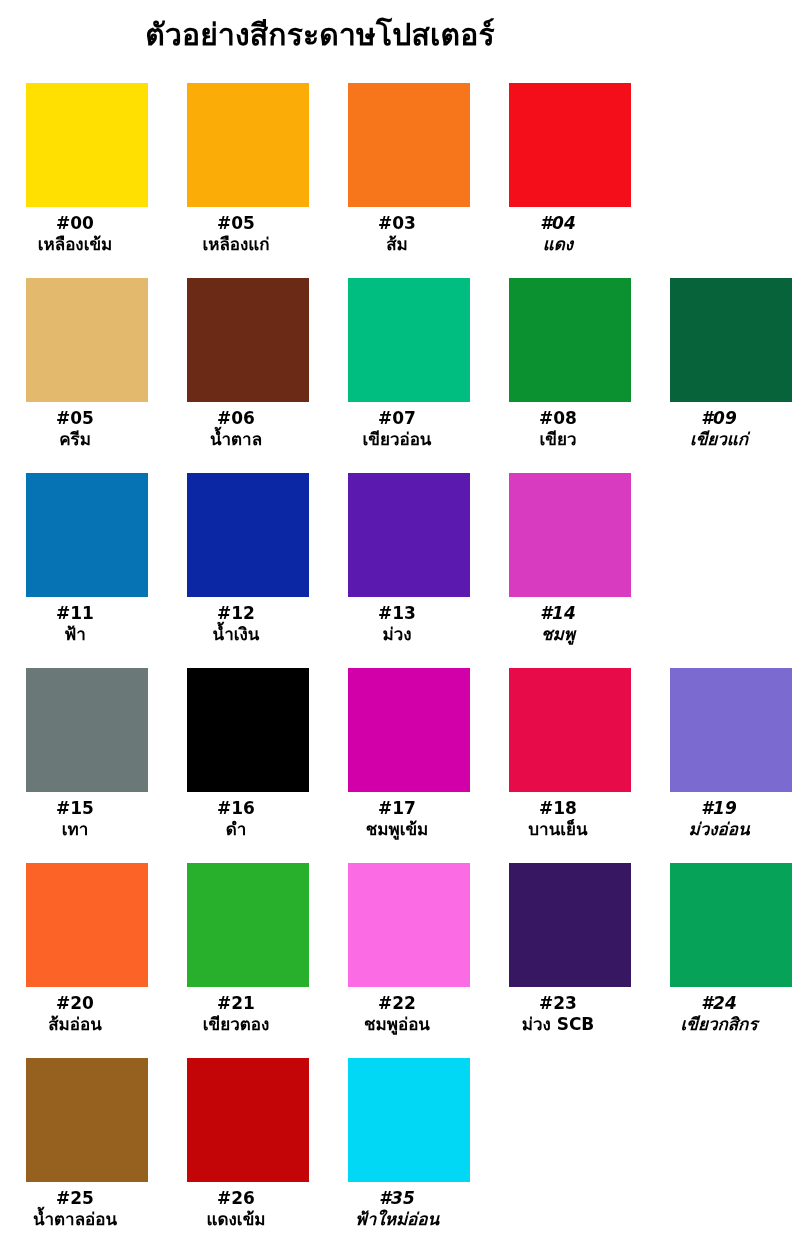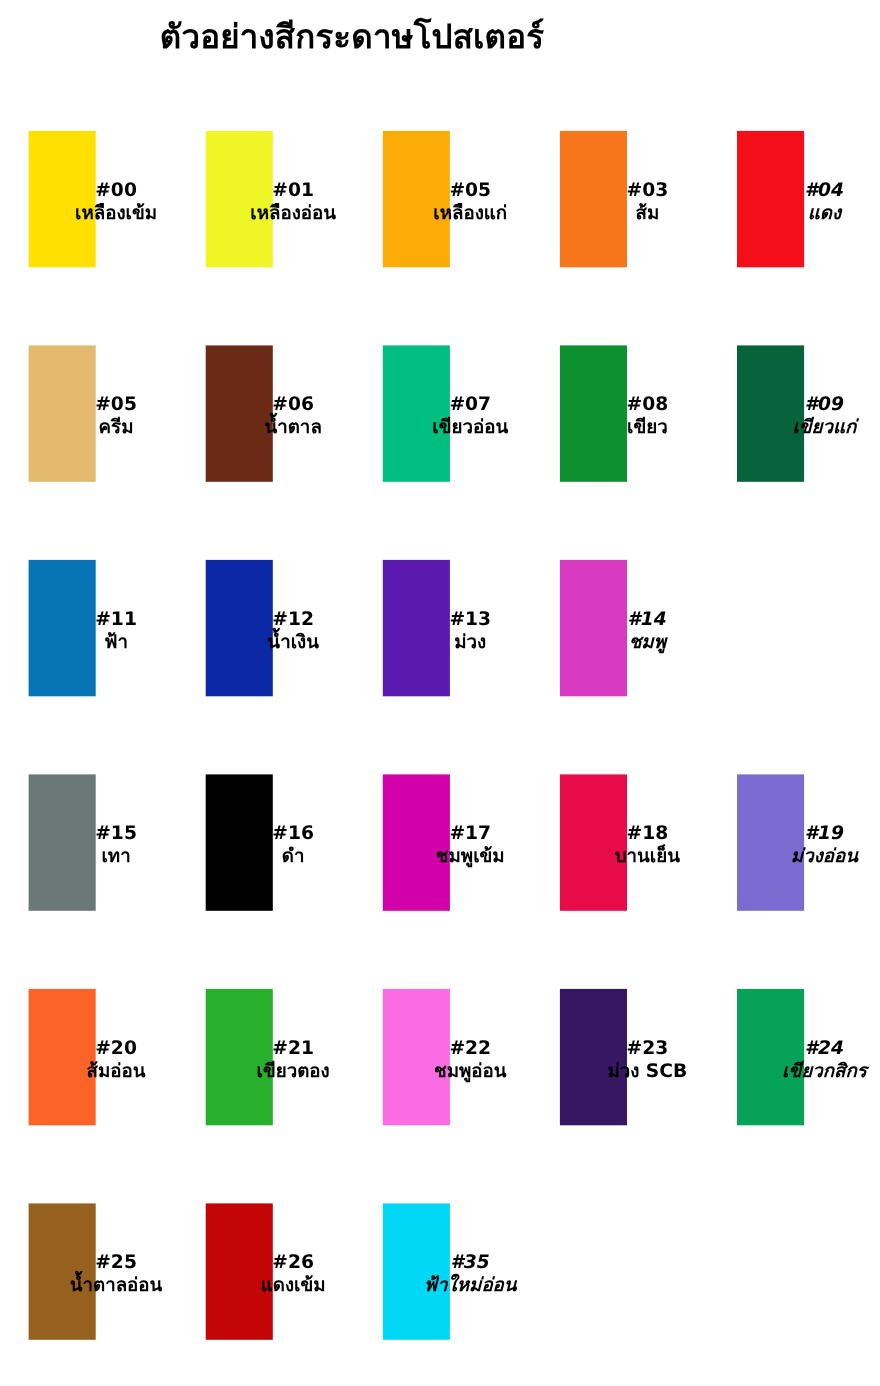--- a/index.html
+++ b/index.html
@@ -39,21 +39,21 @@
     width: 750px;
   }
   .row {
     display: flex;
     height: 195px;
   }
   .cell {
     width: 122px;
     margin-right: 39px;
     display: flex;
-    flex-direction: row;
+    flex-direction: column;
     align-items: center;
   }
   .cell:last-child {
     margin-right: 0;
     font-style: italic;
   }
   .swatch {
     width: 122px;
     height: 124px;
     display: block;
@@ -90,27 +90,20 @@
   <div class="grid">
       <div class="row">
         <div class="cell">
           <div class="swatch" style="background-color: rgb(255, 224, 0);"></div>
           <div class="caption">
             <span class="code">#00</span>
             <span class="name">เหลืองเข้ม</span>
           </div>
         </div>
         <div class="cell">
-          <div class="swatch" style="background-color: rgb(239, 246, 38);"></div>
-          <div class="caption">
-            <span class="code">#01</span>
-            <span class="name">เหลืองอ่อน</span>
-          </div>
-        </div>
-        <div class="cell">
           <div class="swatch" style="background-color: rgb(252, 172, 7);"></div>
           <div class="caption">
             <span class="code">#05</span>
             <span class="name">เหลืองแก่</span>
           </div>
         </div>
         <div class="cell">
           <div class="swatch" style="background-color: rgb(247, 117, 27);"></div>
           <div class="caption">
             <span class="code">#03</span>

